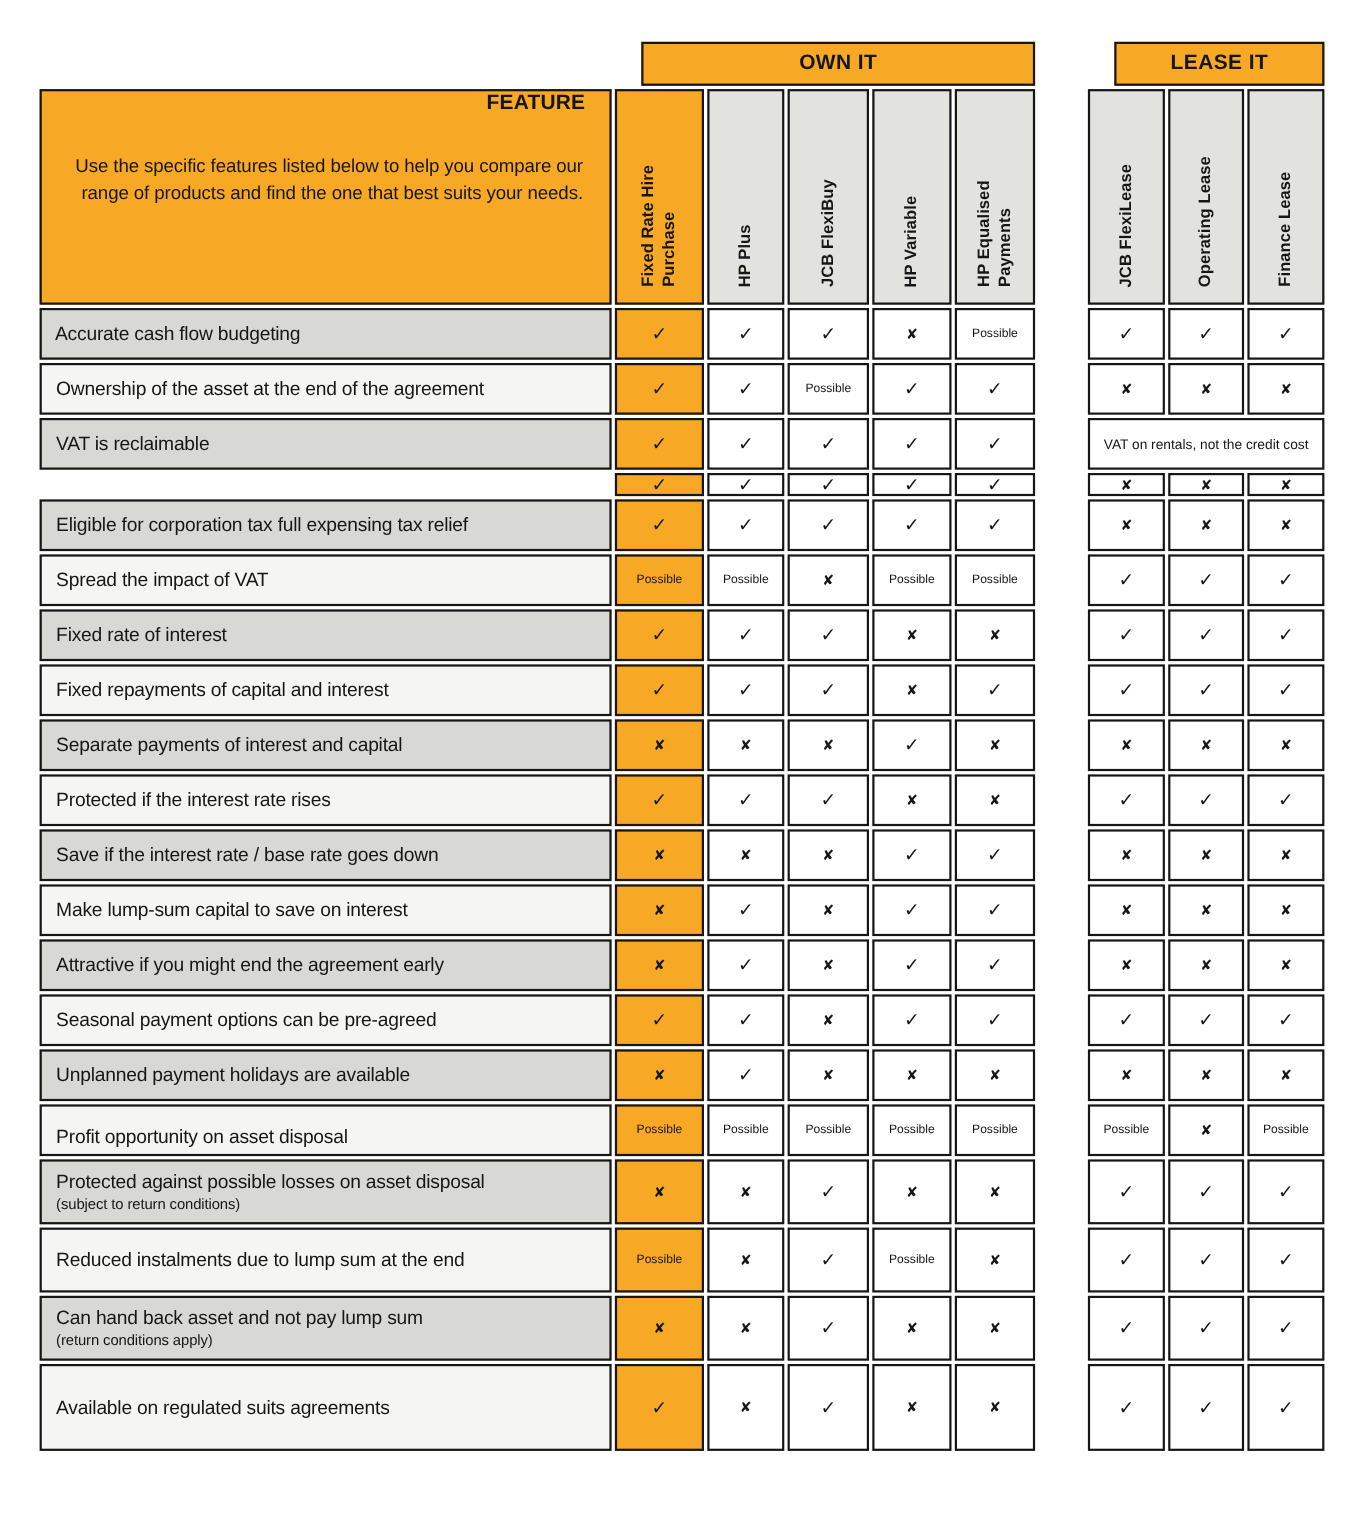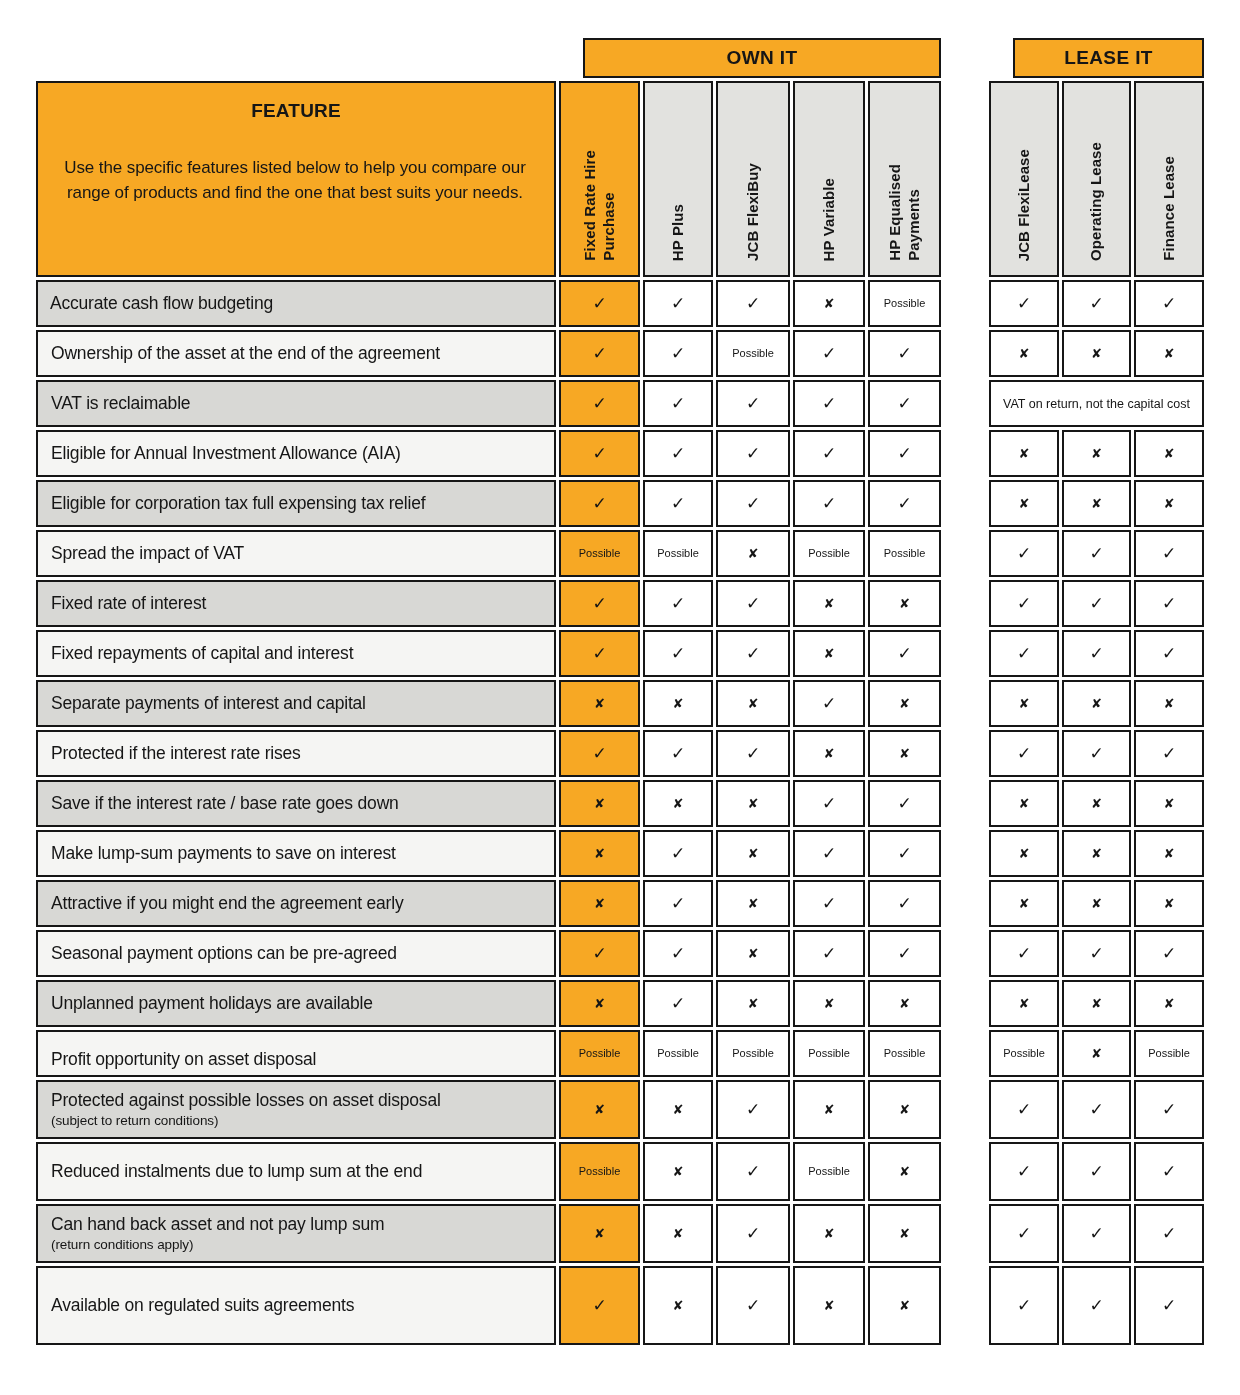--- a/index.html
+++ b/index.html
@@ -22,22 +22,22 @@
     box-sizing:border-box;
   }
   .bar{
     font-size:19px;font-weight:bold;letter-spacing:.4px;margin-left:24px;
   }
   .orange{background:#F7A824;}
   .headgrey{background:#E2E2DF;}
   .feature-block{
     grid-column:1;grid-row:2;
     display:block;
-    padding:17px 22px;
-    text-align:center;
+    padding:0 22px;
+    text-align:right;
   }
   .feature-title{font-size:19px;font-weight:bold;letter-spacing:.2px;}
   .feature-desc{font-size:17px;line-height:1.45;margin:34px 0 0 0;max-width:470px;letter-spacing:-0.1px;}
   .vcell{align-items:flex-end;justify-content:center;padding-bottom:14px;}
   .vlabel{
     display:inline-block;
     writing-mode:vertical-rl;
     transform:rotate(180deg);
     white-space:pre-line;
     text-align:left;
@@ -169,24 +169,21 @@
       <div class="cell " style="grid-area: 5 / 4;">
         <span class="sym-yes">✓</span>
       </div>
       <div class="cell " style="grid-area: 5 / 5;">
         <span class="sym-yes">✓</span>
       </div>
       <div class="cell " style="grid-area: 5 / 6;">
         <span class="sym-yes">✓</span>
       </div>
       <div class="cell merged-note" style="grid-area: 5 / 8 / auto / span 3;">
-        <span>VAT on return, not the capital cost</span>
-      </div>
-      <div class="cell label-cell stripe-light" style="grid-area: 6 / 1;">
-        <div class="row-label">Eligible for Annual Investment Allowance (AIA)</div>
+        <span>VAT on rentals, not the credit cost</span>
       </div>
       <div class="cell orange" style="grid-area: 6 / 2;">
         <span class="sym-yes">✓</span>
       </div>
       <div class="cell " style="grid-area: 6 / 3;">
         <span class="sym-yes">✓</span>
       </div>
       <div class="cell " style="grid-area: 6 / 4;">
         <span class="sym-yes">✓</span>
       </div>
@@ -388,21 +385,21 @@
       <div class="cell " style="grid-area: 13 / 8;">
         <span class="sym-no">✘</span>
       </div>
       <div class="cell " style="grid-area: 13 / 9;">
         <span class="sym-no">✘</span>
       </div>
       <div class="cell " style="grid-area: 13 / 10;">
         <span class="sym-no">✘</span>
       </div>
       <div class="cell label-cell stripe-light" style="grid-area: 14 / 1;">
-        <div class="row-label">Make lump-sum payments to save on interest</div>
+        <div class="row-label">Make lump-sum capital to save on interest</div>
       </div>
       <div class="cell orange" style="grid-area: 14 / 2;">
         <span class="sym-no">✘</span>
       </div>
       <div class="cell " style="grid-area: 14 / 3;">
         <span class="sym-yes">✓</span>
       </div>
       <div class="cell " style="grid-area: 14 / 4;">
         <span class="sym-no">✘</span>
       </div>

